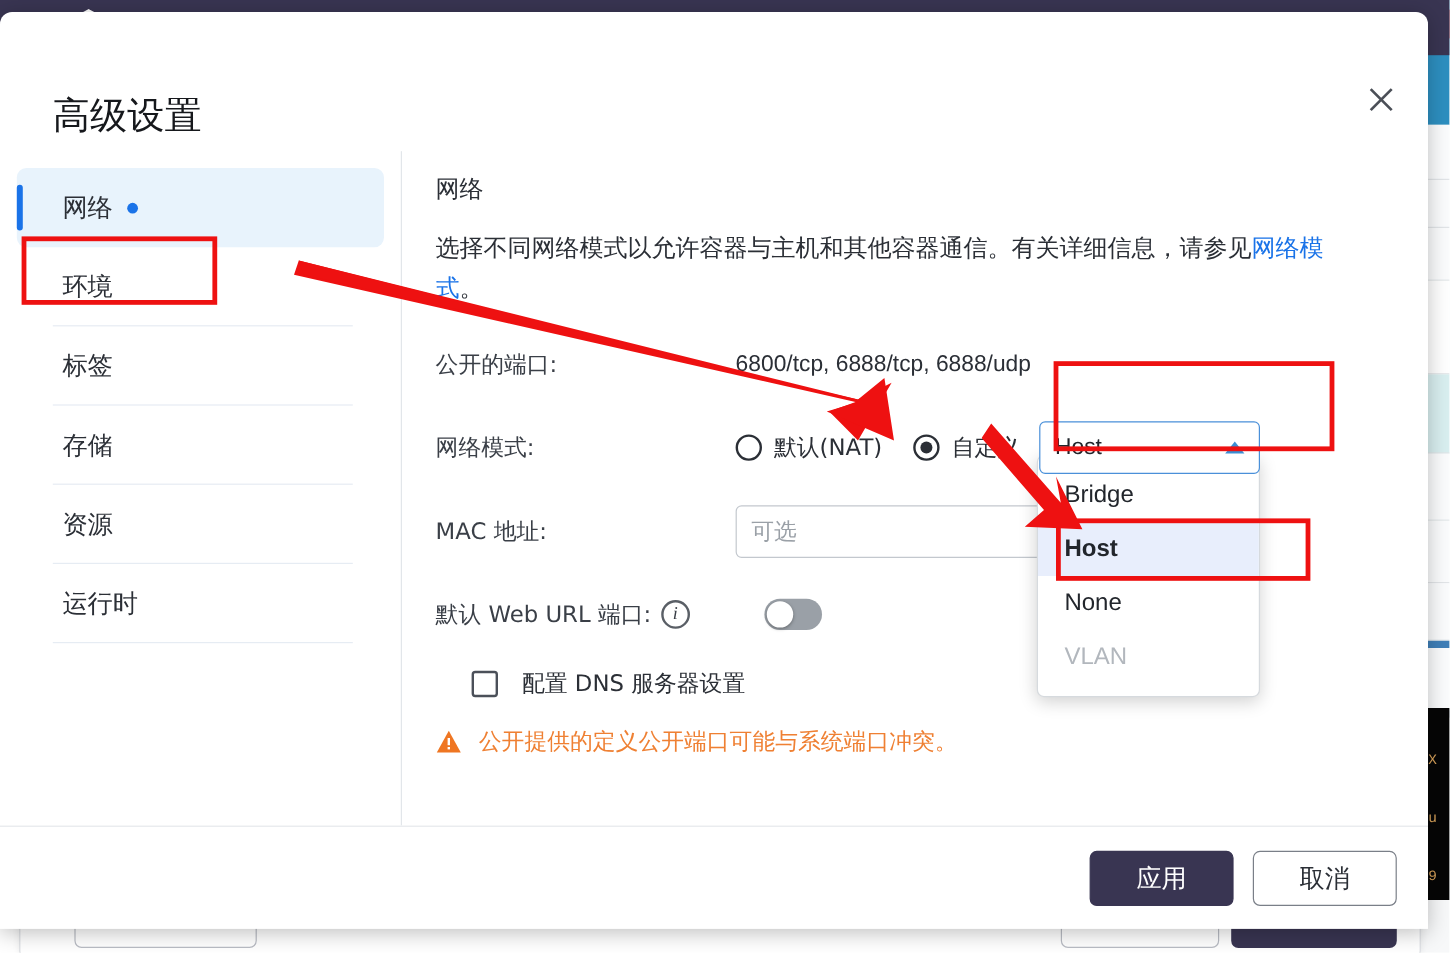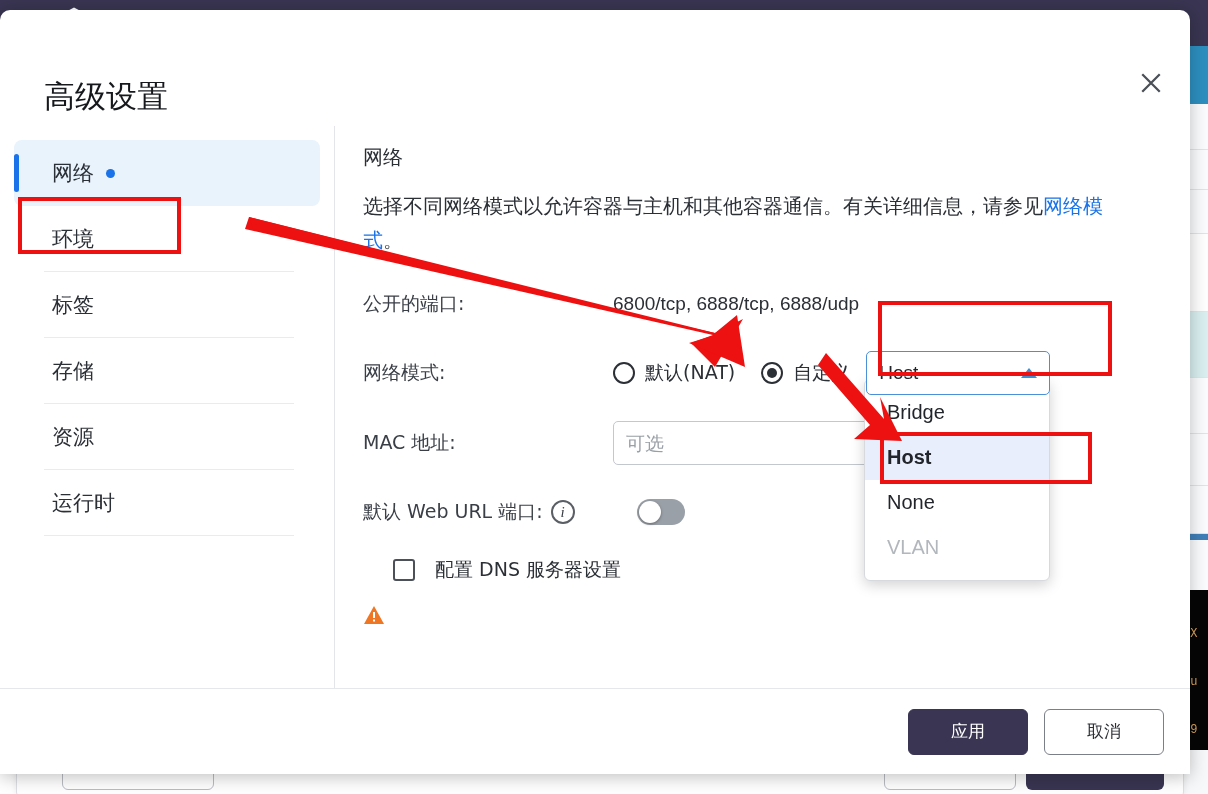--- a/index.html
+++ b/index.html
@@ -222,21 +222,21 @@
   .dd-item.disabled { color: #b2b7bd; cursor: default; }
 
   
   .footer {
     position: absolute; left: 0; bottom: 0; width: 100%; height: 86px;
     border-top: 1px solid #e5e8eb;
     display: flex; align-items: center; justify-content: flex-end;
     padding-right: 26px; gap: 16px; background: #fff;
   }
   .btn {
-    height: 46px; min-width: 120px; border-radius: 6px; font-size: 17px;
+    height: 46px; min-width: 120px; border-radius: 6px; font-size: 21px;
     display: flex; align-items: center; justify-content: center; cursor: pointer;
     font-family:Liberation Sans, sans-serif;
   }
   .btn.primary { background: #393552; color: #fff; border: 1px solid #393552; }
   .btn.secondary { background: #fff; color: #2b2f36; border: 1px solid #7a7f88; }
 
   
   .anno { position: absolute; pointer-events: none; z-index: 60; }
   .anno-box { border: 4px solid #ee1111; }
   svg.anno-arrow { position: absolute; z-index: 61; pointer-events: none; }
@@ -373,20 +373,21 @@
         </div>
 
         <div class="warn-row">
           <span class="warn-icon">
             <svg width="22" height="20" viewBox="0 0 22 20">
               <path d="M11 1 21 19H1z" fill="#ef7622"></path>
               <rect x="10" y="7" width="2" height="6" fill="#fff"></rect>
               <rect x="10" y="14.5" width="2" height="2" fill="#fff"></rect>
             </svg>
           </span>
+          <span class="warn-text">公开提供的定义公开端口可能与系统端口冲突。</span>
         </div>
 
         <div class="dropdown">
           <div class="dd-item">
             <span>Bridge</span>
           </div>
           <div class="dd-item selected">
             <span>Host</span>
           </div>
           <div class="dd-item">

